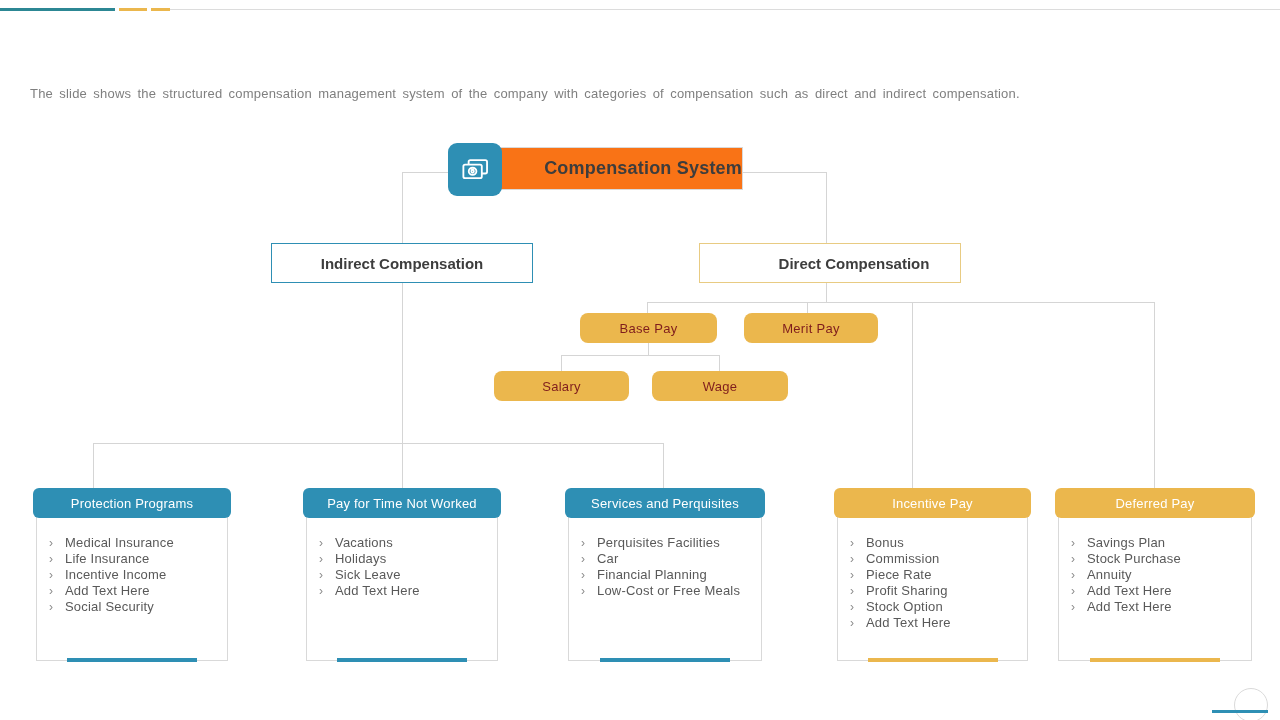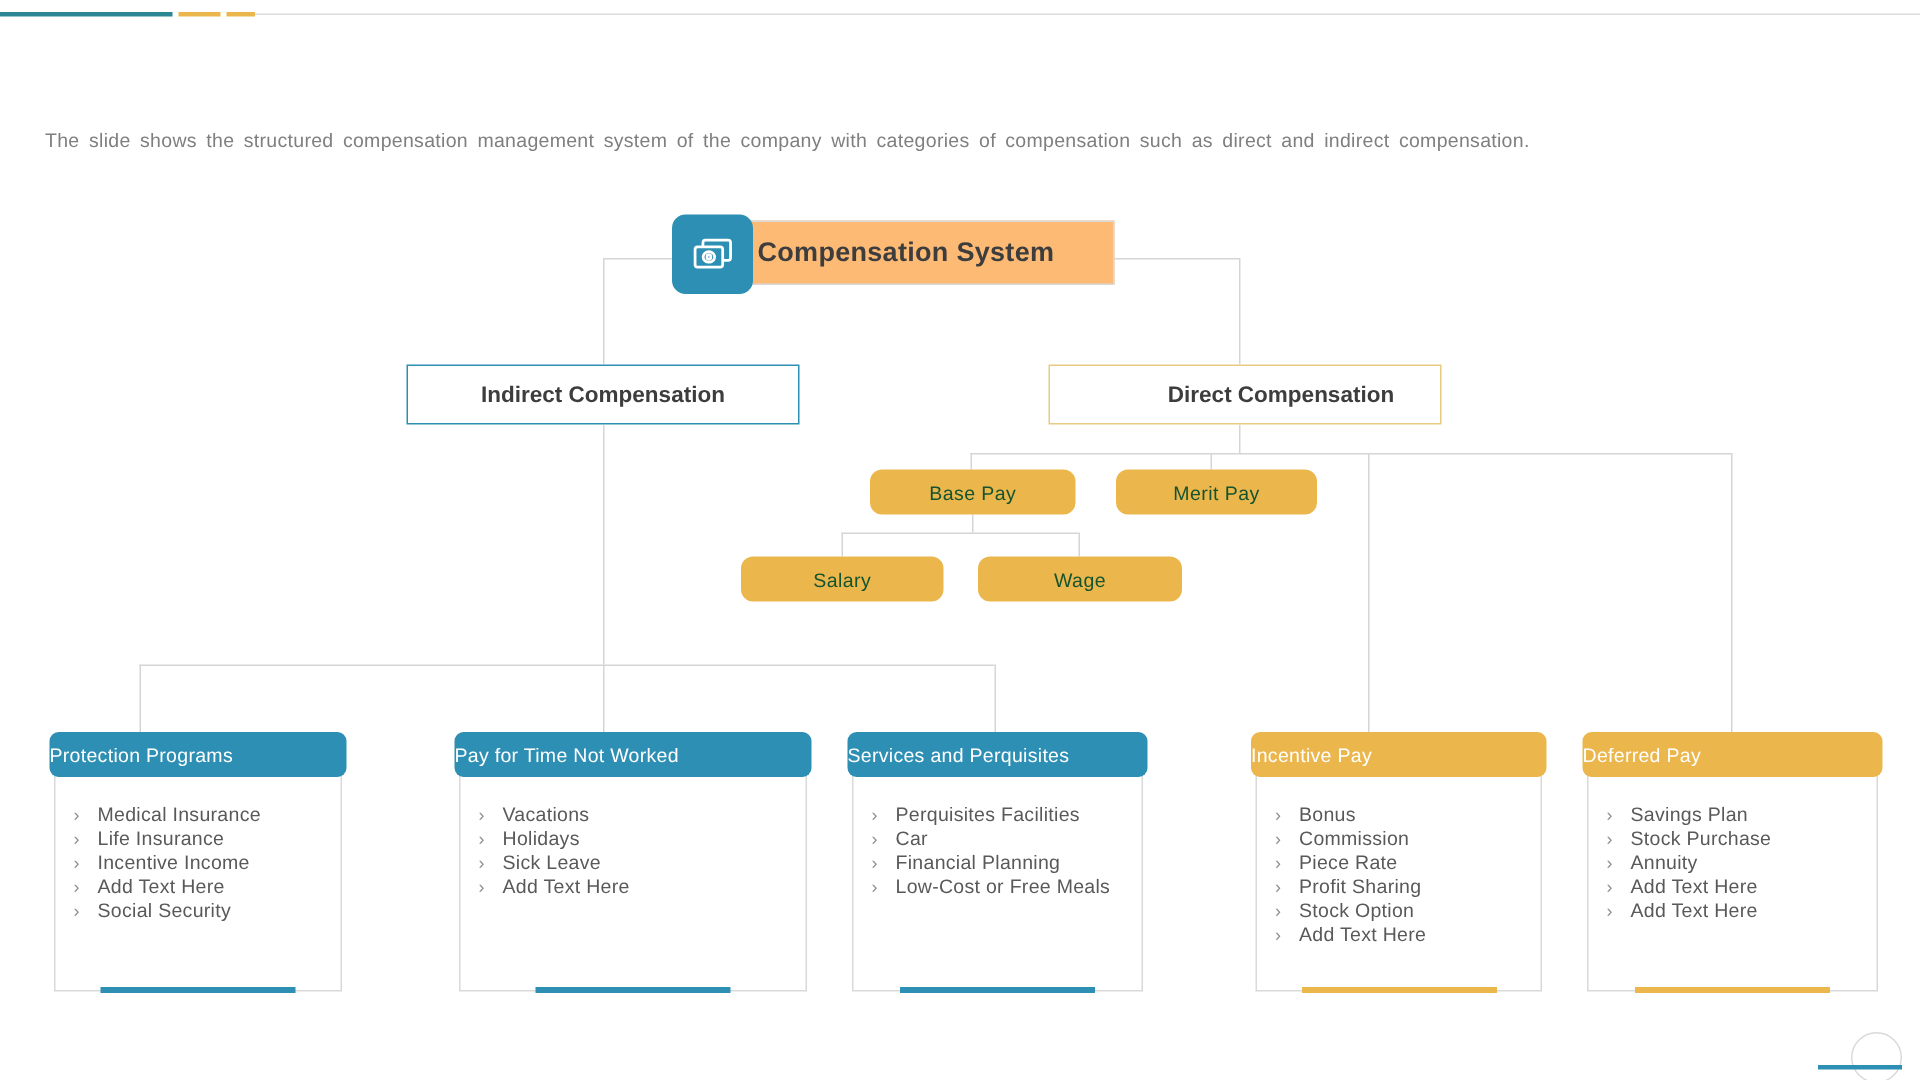--- a/index.html
+++ b/index.html
@@ -24,22 +24,22 @@
     word-spacing:2.5px;letter-spacing:0.2px;
   }
 
   
   .lh{position:absolute;height:1px;background:var(--line-gray,#d5d5d5);}
   .lv{position:absolute;width:1px;background:var(--line-gray,#d5d5d5);}
 
   
   .root-label{
     position:absolute;left:460px;top:147px;width:283px;height:43px;
-    background:#fdba74;border:1px solid var(--border-gray,#d9d9d9);
-    display:flex;align-items:center;justify-content:flex-start;
+    background:#f97316;border:1px solid var(--border-gray,#d9d9d9);
+    display:flex;align-items:center;justify-content:flex-end;
     padding-left:44px;box-sizing:border-box;
     font-size:18px;font-weight:700;color:var(--text-dark,#3d3d3d);letter-spacing:0.2px;
   }
   .root-icon{
     position:absolute;left:448px;top:143px;width:54px;height:53px;
     background:var(--blue,#2e8fb4);border-radius:9px;
     display:flex;align-items:center;justify-content:center;
   }
 
   
@@ -49,31 +49,31 @@
     font-size:15px;font-weight:700;color:var(--text-dark,#3d3d3d);
     box-sizing:border-box;
   }
   .branch-indirect{left:271px;border:1.5px solid var(--blue,#2e8fb4);}
   .branch-direct{left:699px;border:1.5px solid var(--yellow-border,#e8cb82);padding-left:48px;}
 
   
   .pill{
     position:absolute;height:30px;background:var(--yellow,#ebb74d);
     border-radius:8px;display:flex;align-items:center;justify-content:center;
-    font-size:13px;color:#14532d;letter-spacing:0.3px;
+    font-size:13px;color:#7f1d1d;letter-spacing:0.3px;
   }
 
   
   .dbox{
     position:absolute;top:489px;height:172px;background:#fff;
     border:1px solid var(--border-gray,#d9d9d9);box-sizing:border-box;
   }
   .dbox-header{
     position:absolute;left:-4px;right:-4px;top:-2px;height:30px;
-    border-radius:6px;display:flex;align-items:center;
+    border-radius:6px;display:flex;align-items:center;justify-content:center;
     font-size:13px;color:#ffffff;letter-spacing:0.2px;
   }
   .accent-blue .dbox-header{background:var(--blue,#2e8fb4);}
   .accent-yellow .dbox-header{background:var(--yellow,#ebb74d);}
   .dbox-list{position:absolute;left:0;right:0;top:30px;padding-top:15px;}
   .li{display:flex;align-items:flex-start;line-height:16px;font-size:13px;color:var(--list-text,#595959);}
   .li .bullet{width:16px;margin-left:12px;color:var(--bullet-gray,#8c8c8c);font-size:12px;flex:none;}
   .li .li-text{letter-spacing:0.2px;}
   .dbox-accent{position:absolute;bottom:-2px;left:50%;transform:translateX(-50%);width:130px;height:4px;}
   .accent-blue .dbox-accent{background:var(--blue,#2e8fb4);}
@@ -175,21 +175,21 @@
           <span class="li-text">Add Text Here</span>
         </div>
         <div class="li">
           <span class="bullet">›</span>
           <span class="li-text">Social Security</span>
         </div>
       </div>
     <div class="dbox-accent"></div>
   </div>
 
-  <div class="dbox accent-blue" style="left:306px;width:232px;">
+  <div class="dbox accent-blue" style="left:306px;width:192px;">
     <div class="dbox-header">
       <span>Pay for Time Not Worked</span>
     </div>
     <div class="dbox-list">
         <div class="li">
           <span class="bullet">›</span>
           <span class="li-text">Vacations</span>
         </div>
         <div class="li">
           <span class="bullet">›</span>

